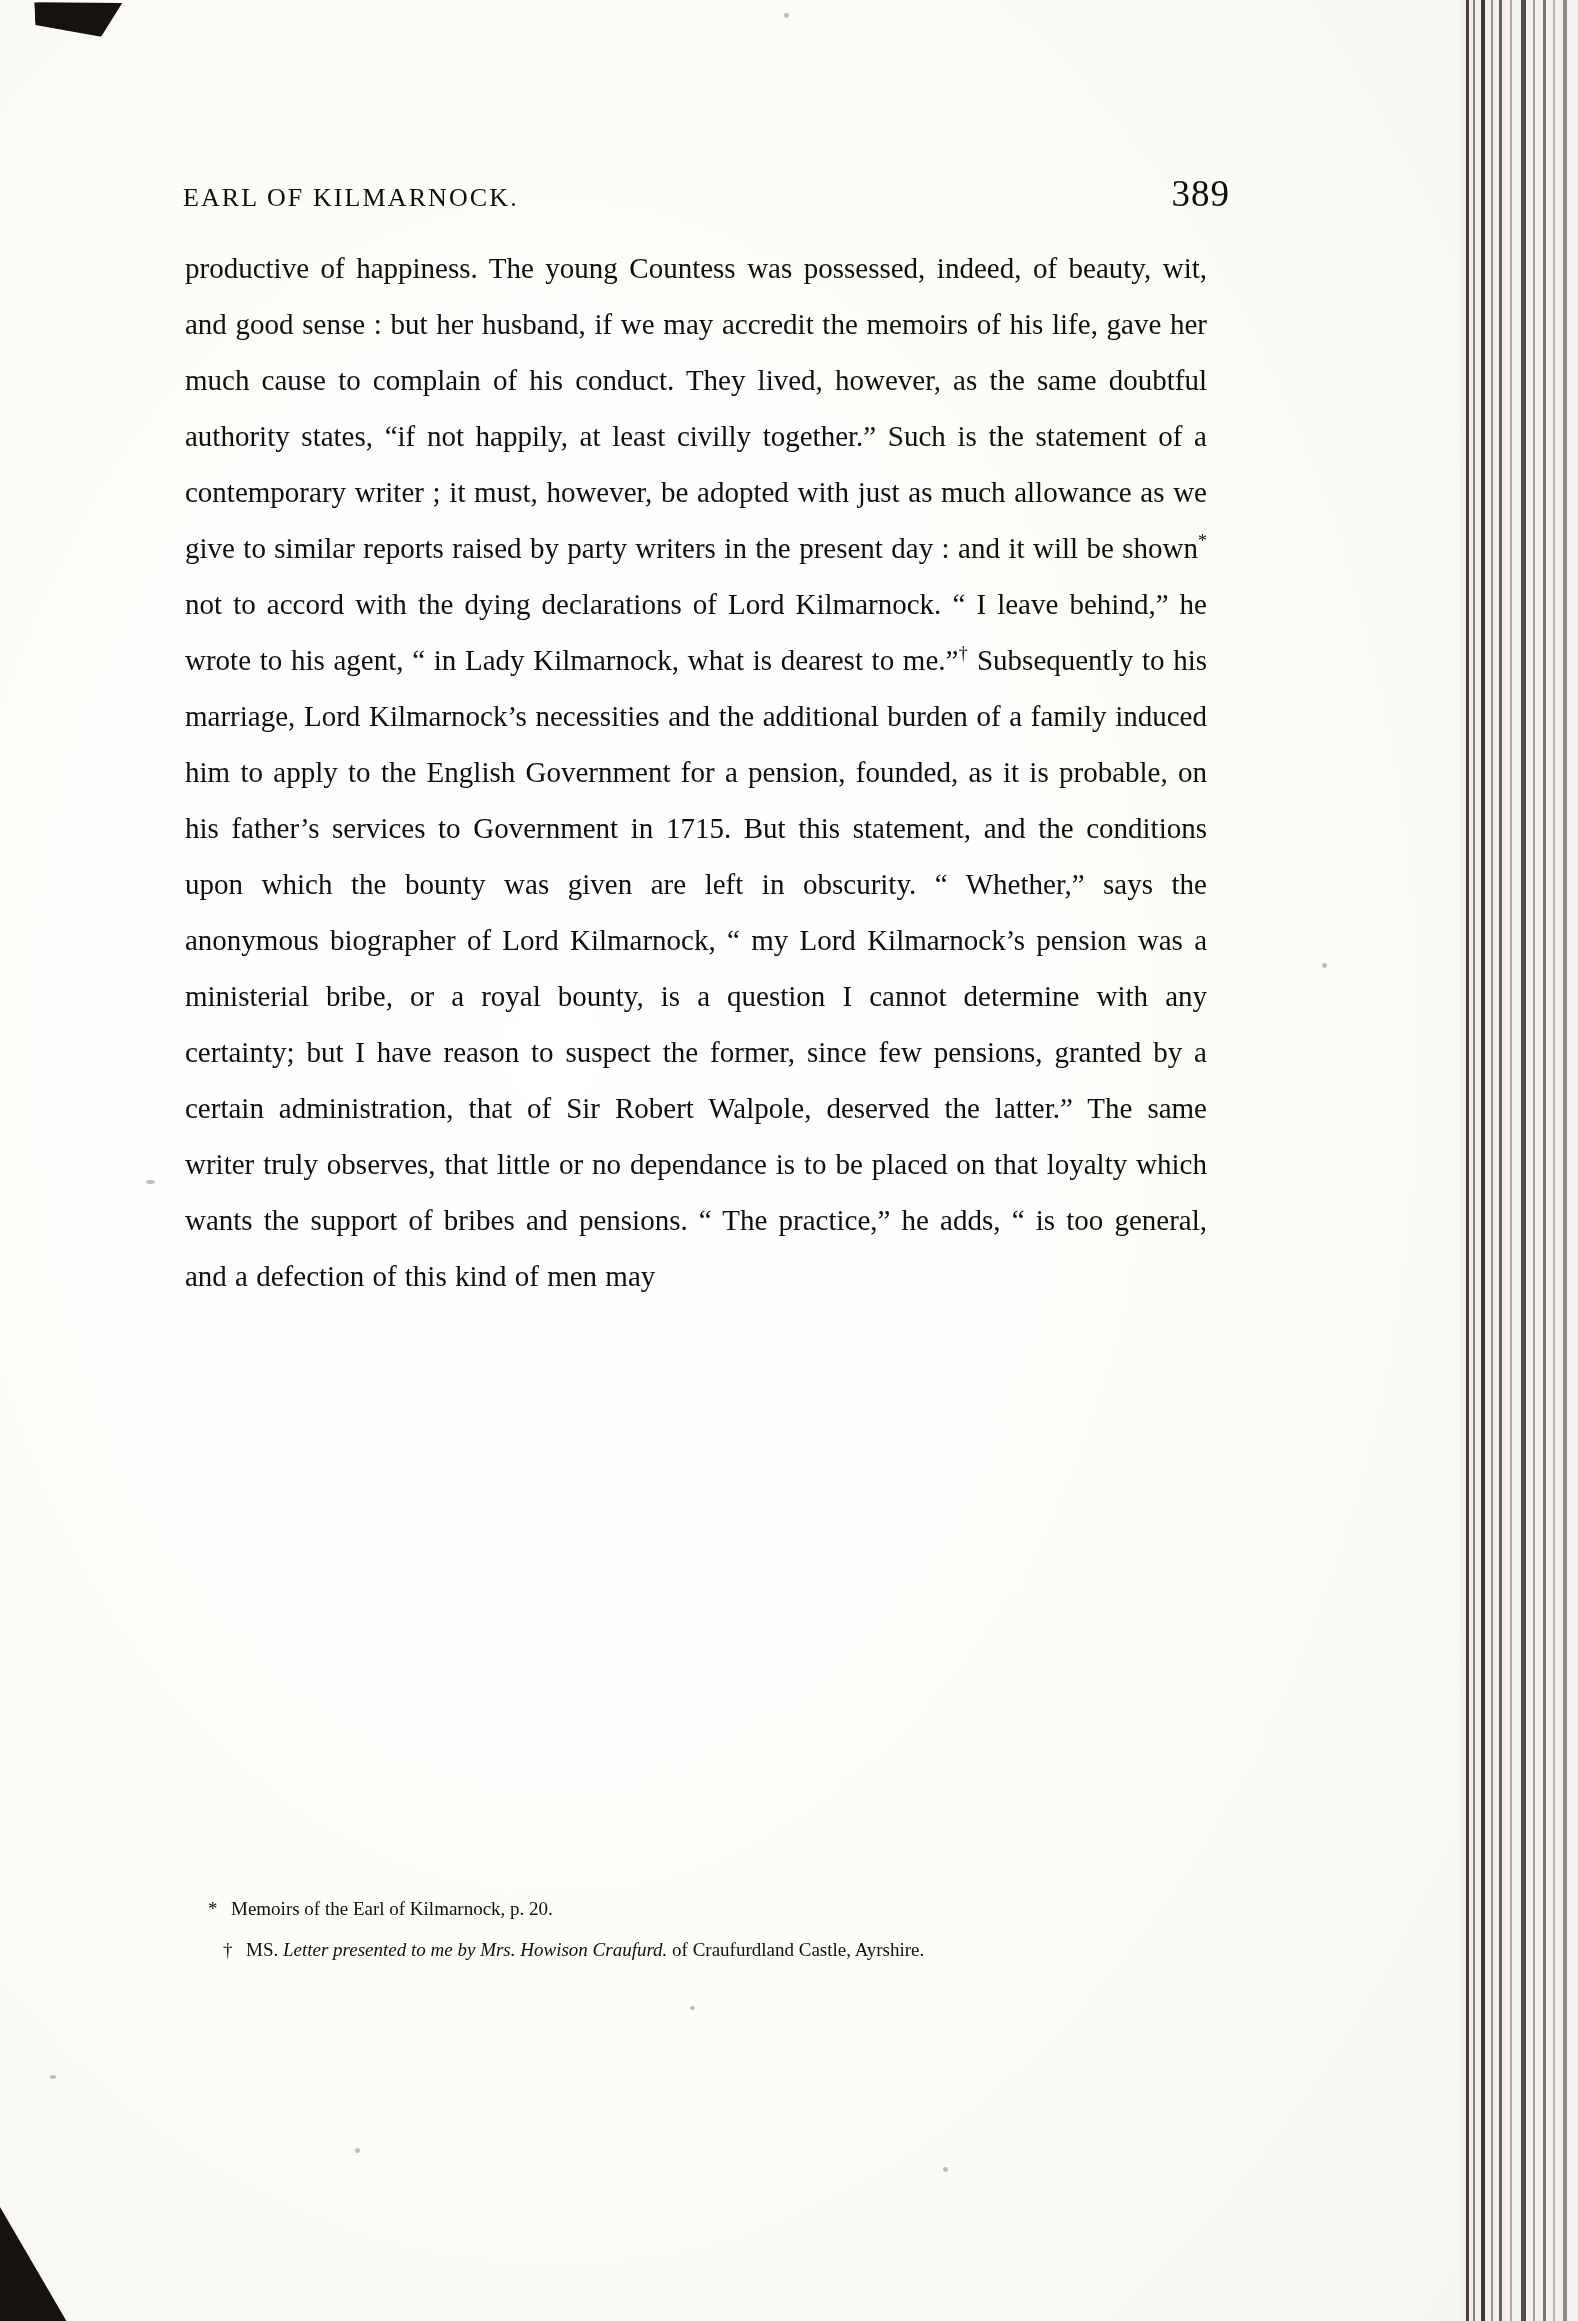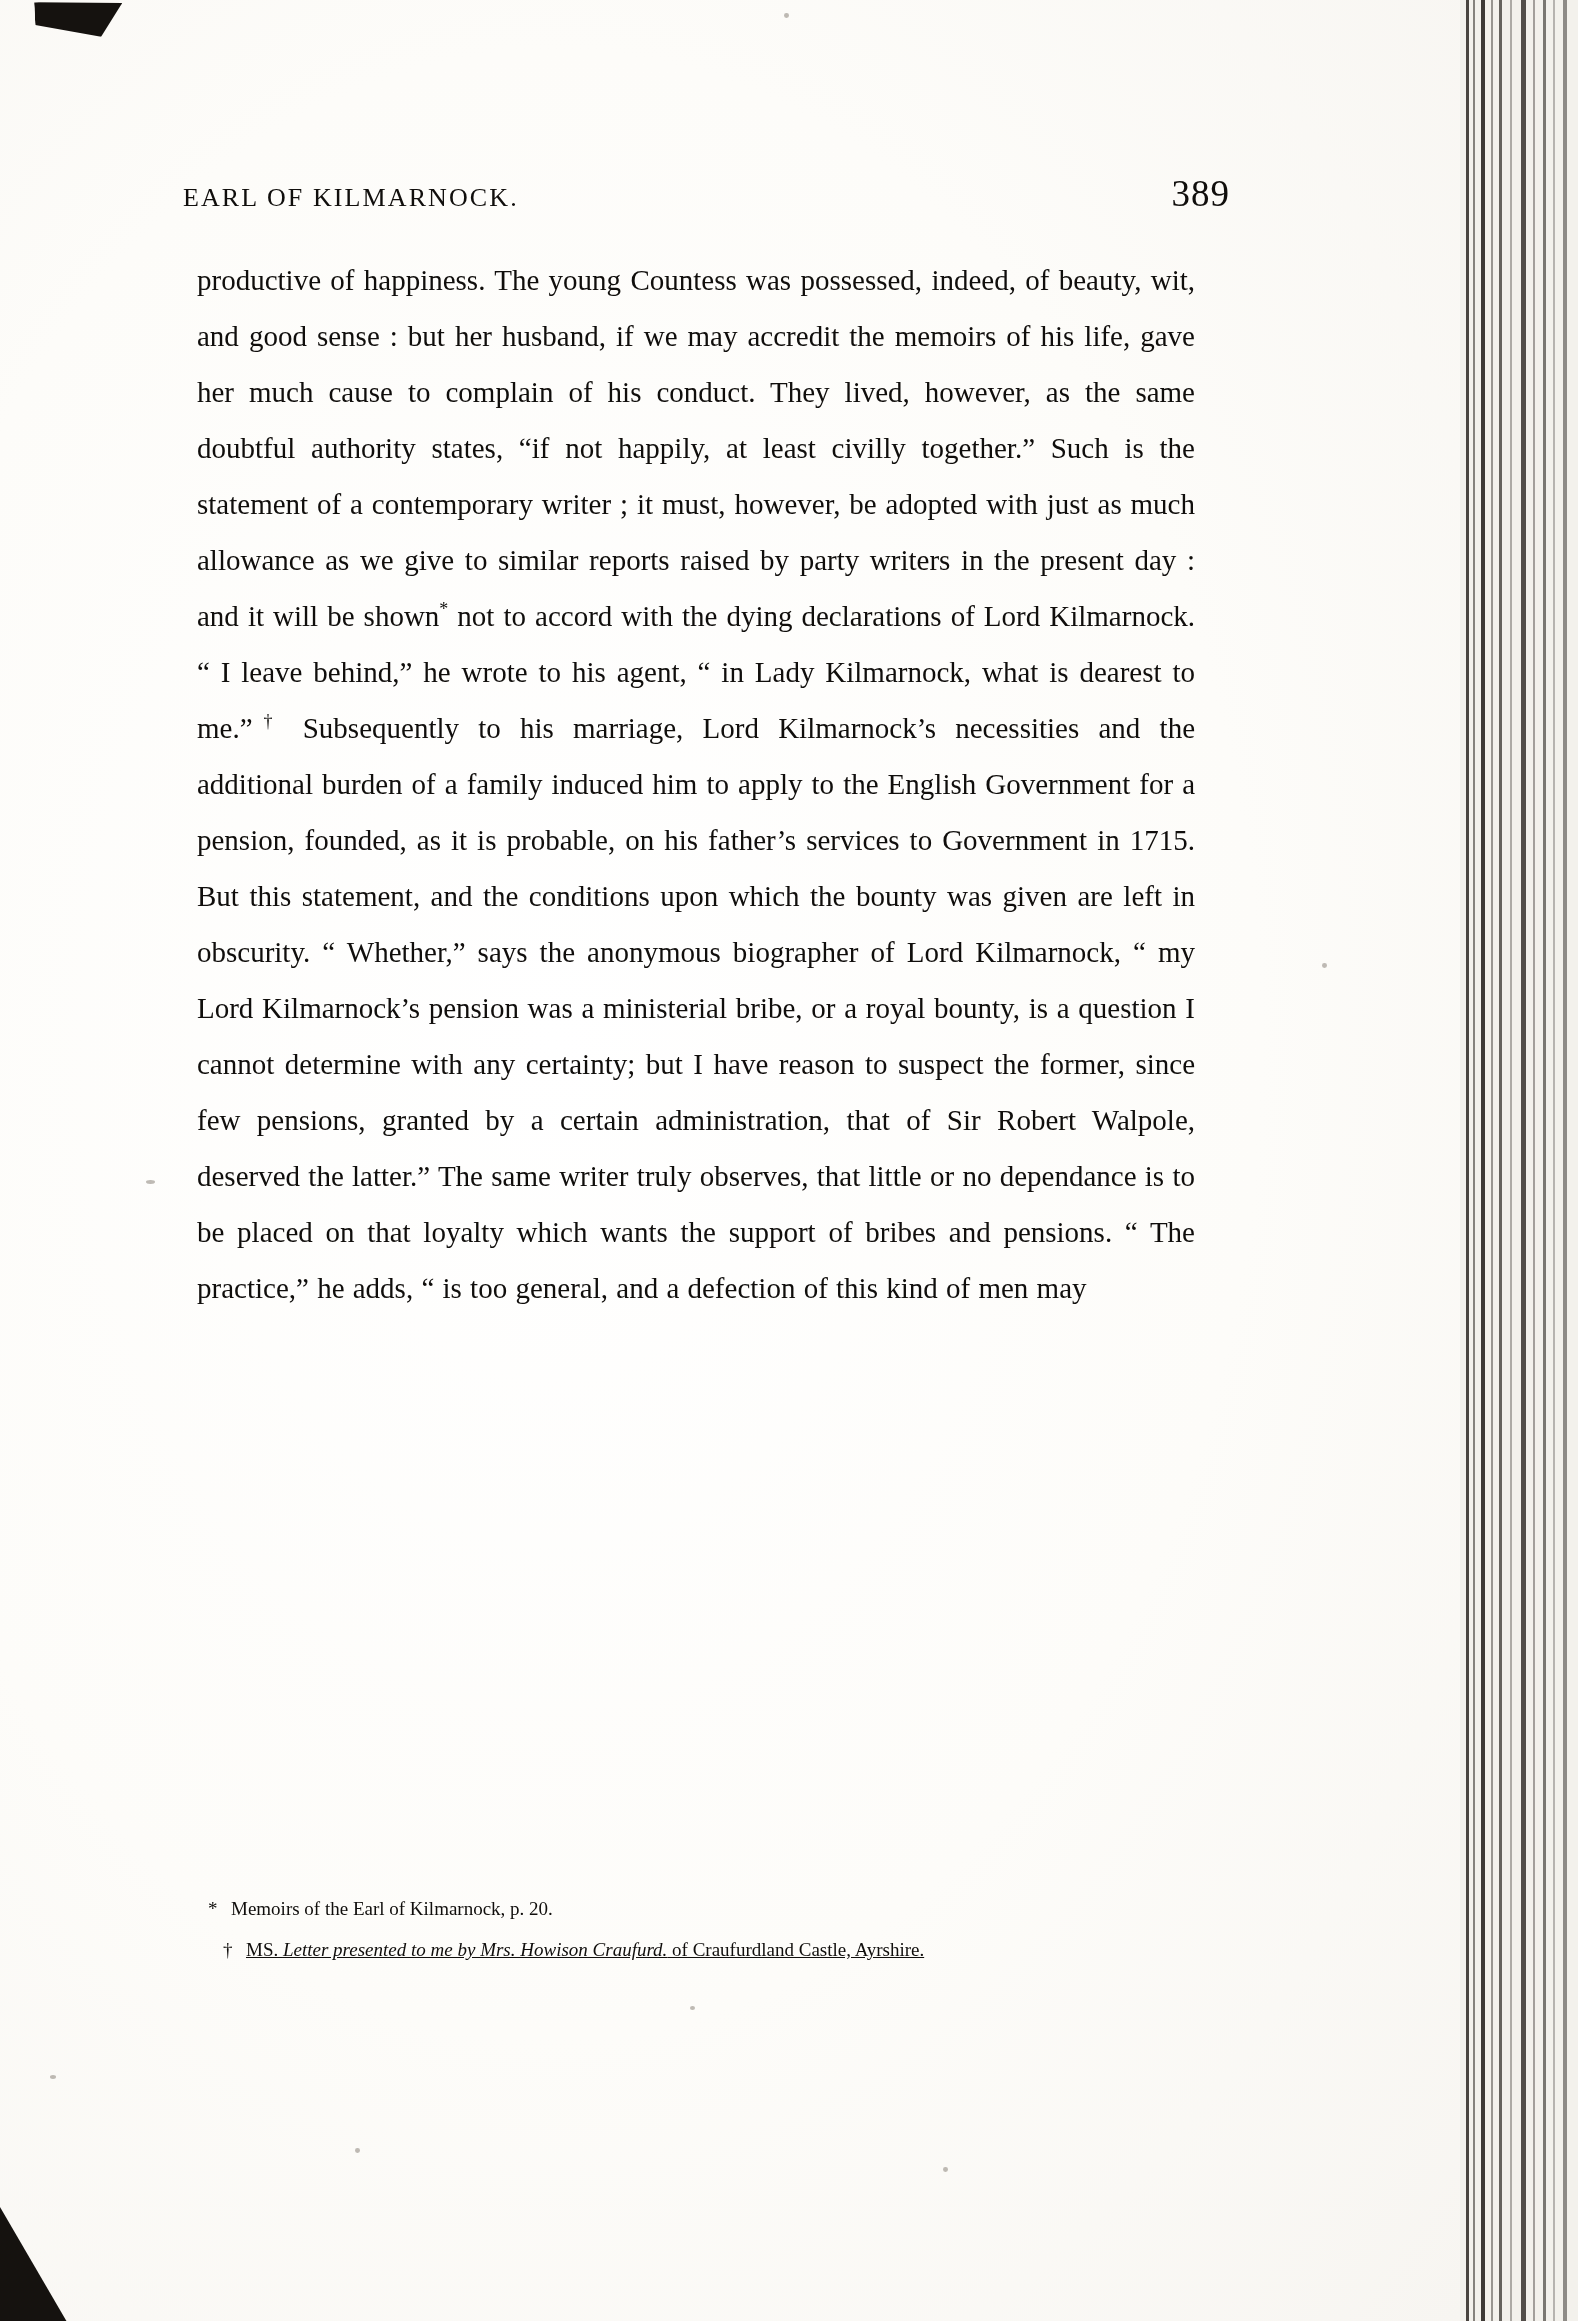--- a/index.html
+++ b/index.html
@@ -106,21 +106,21 @@
     width: 1030px;
     font-size: 29px;
     line-height: 56px;
     text-align: justify;
     text-justify: inter-word;
     -webkit-hyphens: none;
     hyphens: none;
     word-spacing: 1px;
   }
   #body-text p {
-    margin: 16px;
+    margin: 4px;
     text-indent: 0;
   }
 
   sup.fn {
     font-size: 0.62em;
     vertical-align: super;
     line-height: 0;
   }
 
   
@@ -130,21 +130,21 @@
     left: 181px;
     width: 1036px;
     font-size: 19px;
     line-height: 41px;
   }
   #footnotes .fn-line {
     margin: 0;
     white-space: normal;
   }
   #footnotes .fn-1 { padding-left: 27px; }
-  #footnotes .fn-2 { padding-left: 42px; text-indent: 0; text-decoration: underline; }
+  #footnotes .fn-2 { padding-left: 42px; text-indent: 0; }
   #footnotes .fn-mark {
     display: inline-block;
     min-width: 23px;
   }
   #footnotes .ital { font-style: italic; }
 
   
   .speck {
     position: absolute;
     background: #8a837a;

